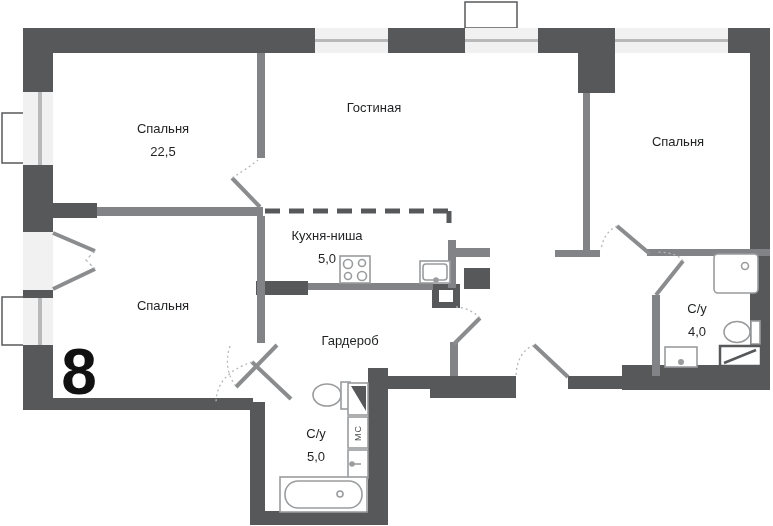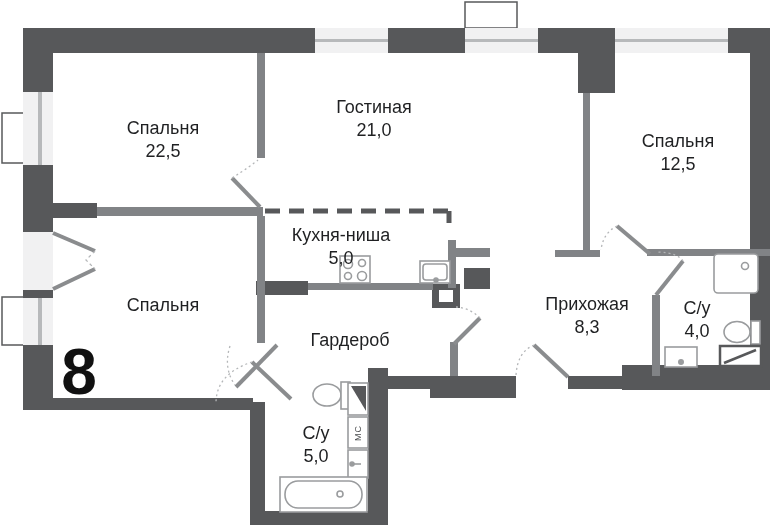--- a/index.html
+++ b/index.html
@@ -3,21 +3,21 @@
 <meta charset="utf-8">
 <style>
   html,body{margin:0;padding:0;background:#ffffff;}
   #stage{
     position:relative;width:773px;height:526px;background:#ffffff;overflow:hidden;
     font-family:"Liberation Sans","DejaVu Sans",sans-serif;color:#1f2022;
   }
   #plan-svg{position:absolute;left:0;top:0;}
   .room-label{
     position:absolute;width:140px;text-align:center;
-    font-size:18px;line-height:23px;color:#1f2022;white-space:nowrap;
+    font-size:13px;line-height:23px;color:#1f2022;white-space:nowrap;
   }
   .unit-number{
     position:absolute;left:58px;top:340px;width:42px;text-align:center;
     font-size:64px;line-height:64px;font-weight:bold;color:#111111;
   }
   .wm-label{
     position:absolute;left:346px;top:420px;width:24px;height:26px;
     display:flex;align-items:center;justify-content:center;
     transform:rotate(-90deg);font-size:9px;color:#4a4c4e;letter-spacing:1px;
   }
@@ -183,45 +183,39 @@
     </g>
   </svg>
 
   <div class="room-label" style="left:93px;top:117px;">
     <div>Спальня</div>
     <div>22,5</div>
   </div>
 
   <div class="room-label" style="left:304px;top:96px;">
     <div>Гостиная</div>
-    <div>21,0</div>
   </div>
 
   <div class="room-label" style="left:608px;top:130px;">
     <div>Спальня</div>
-    <div>12,5</div>
-  </div>
-
-  <div class="room-label" style="left:257px;top:224px;padding-left:14px;">
+  </div>
+
+  <div class="room-label" style="left:257px;top:224px;">
     <div>Кухня-ниша</div>
     <div>5,0</div>
   </div>
 
   <div class="room-label" style="left:93px;top:294px;">
     <div>Спальня</div>
   </div>
 
   <div class="room-label" style="left:280px;top:315px;margin-top:14px;">
     <div>Гардероб</div>
   </div>
 
-  <div class="room-label" style="left:517px;top:293px;">
-    <div>Прихожая</div>
-    <div>8,3</div>
-  </div>
 
   <div class="room-label" style="left:627px;top:297px;">
     <div>С/у</div>
     <div>4,0</div>
   </div>
 
   <div class="room-label" style="left:246px;top:422px;">
     <div>С/у</div>
     <div>5,0</div>
   </div>

